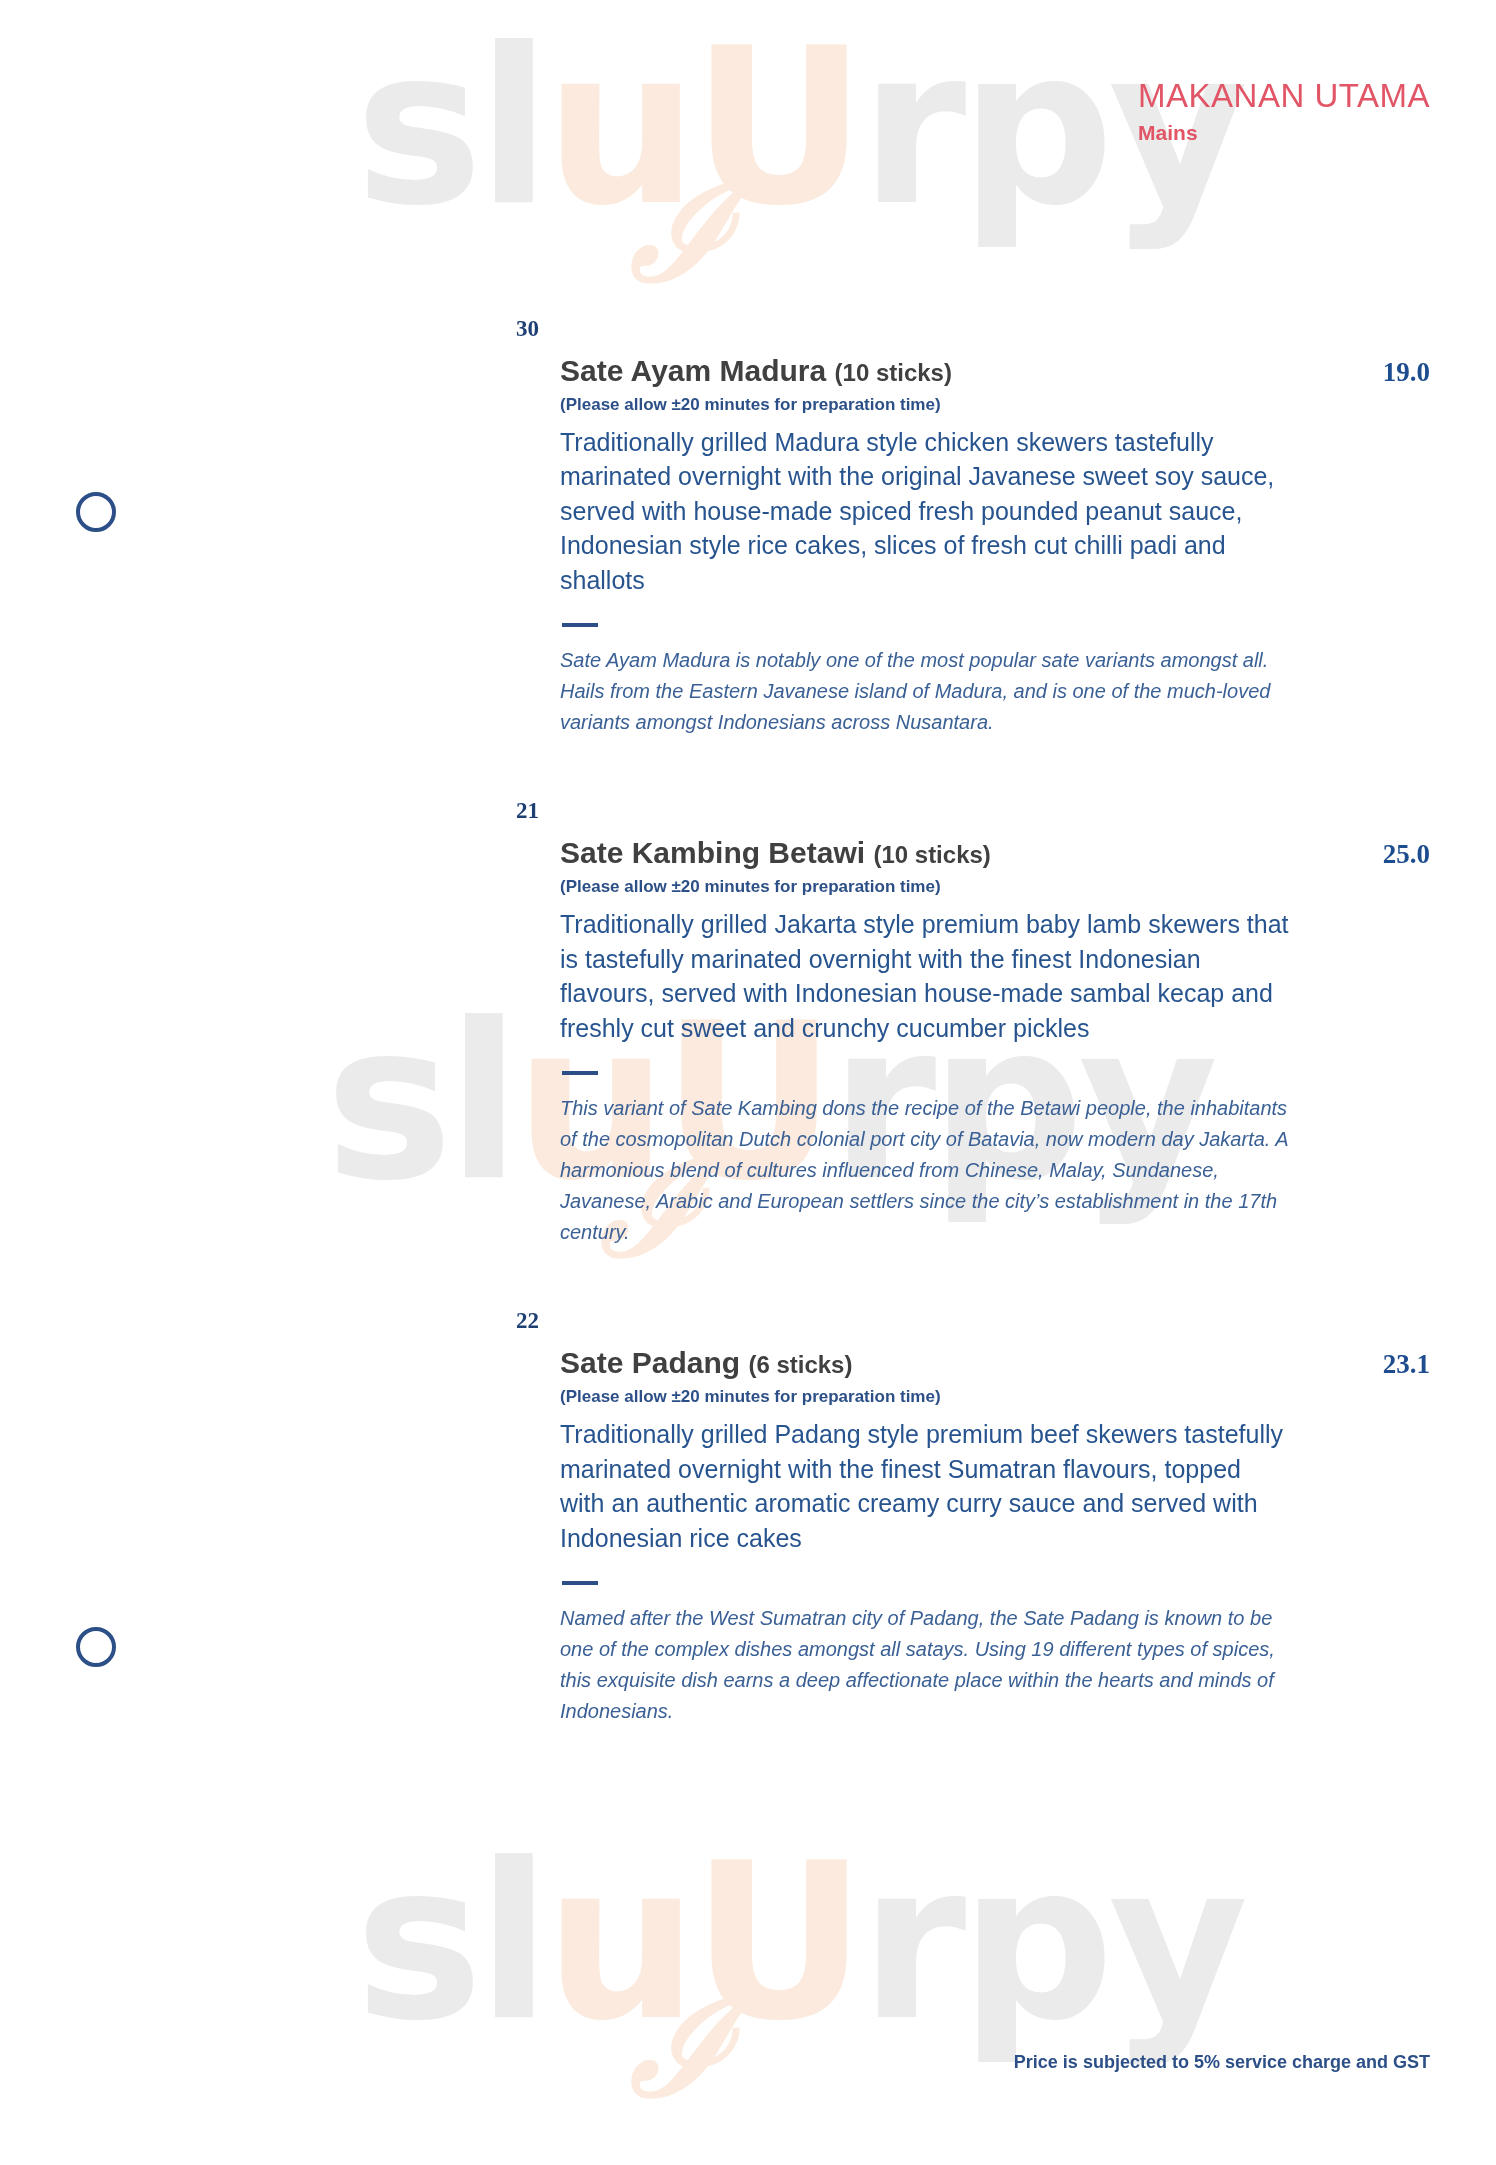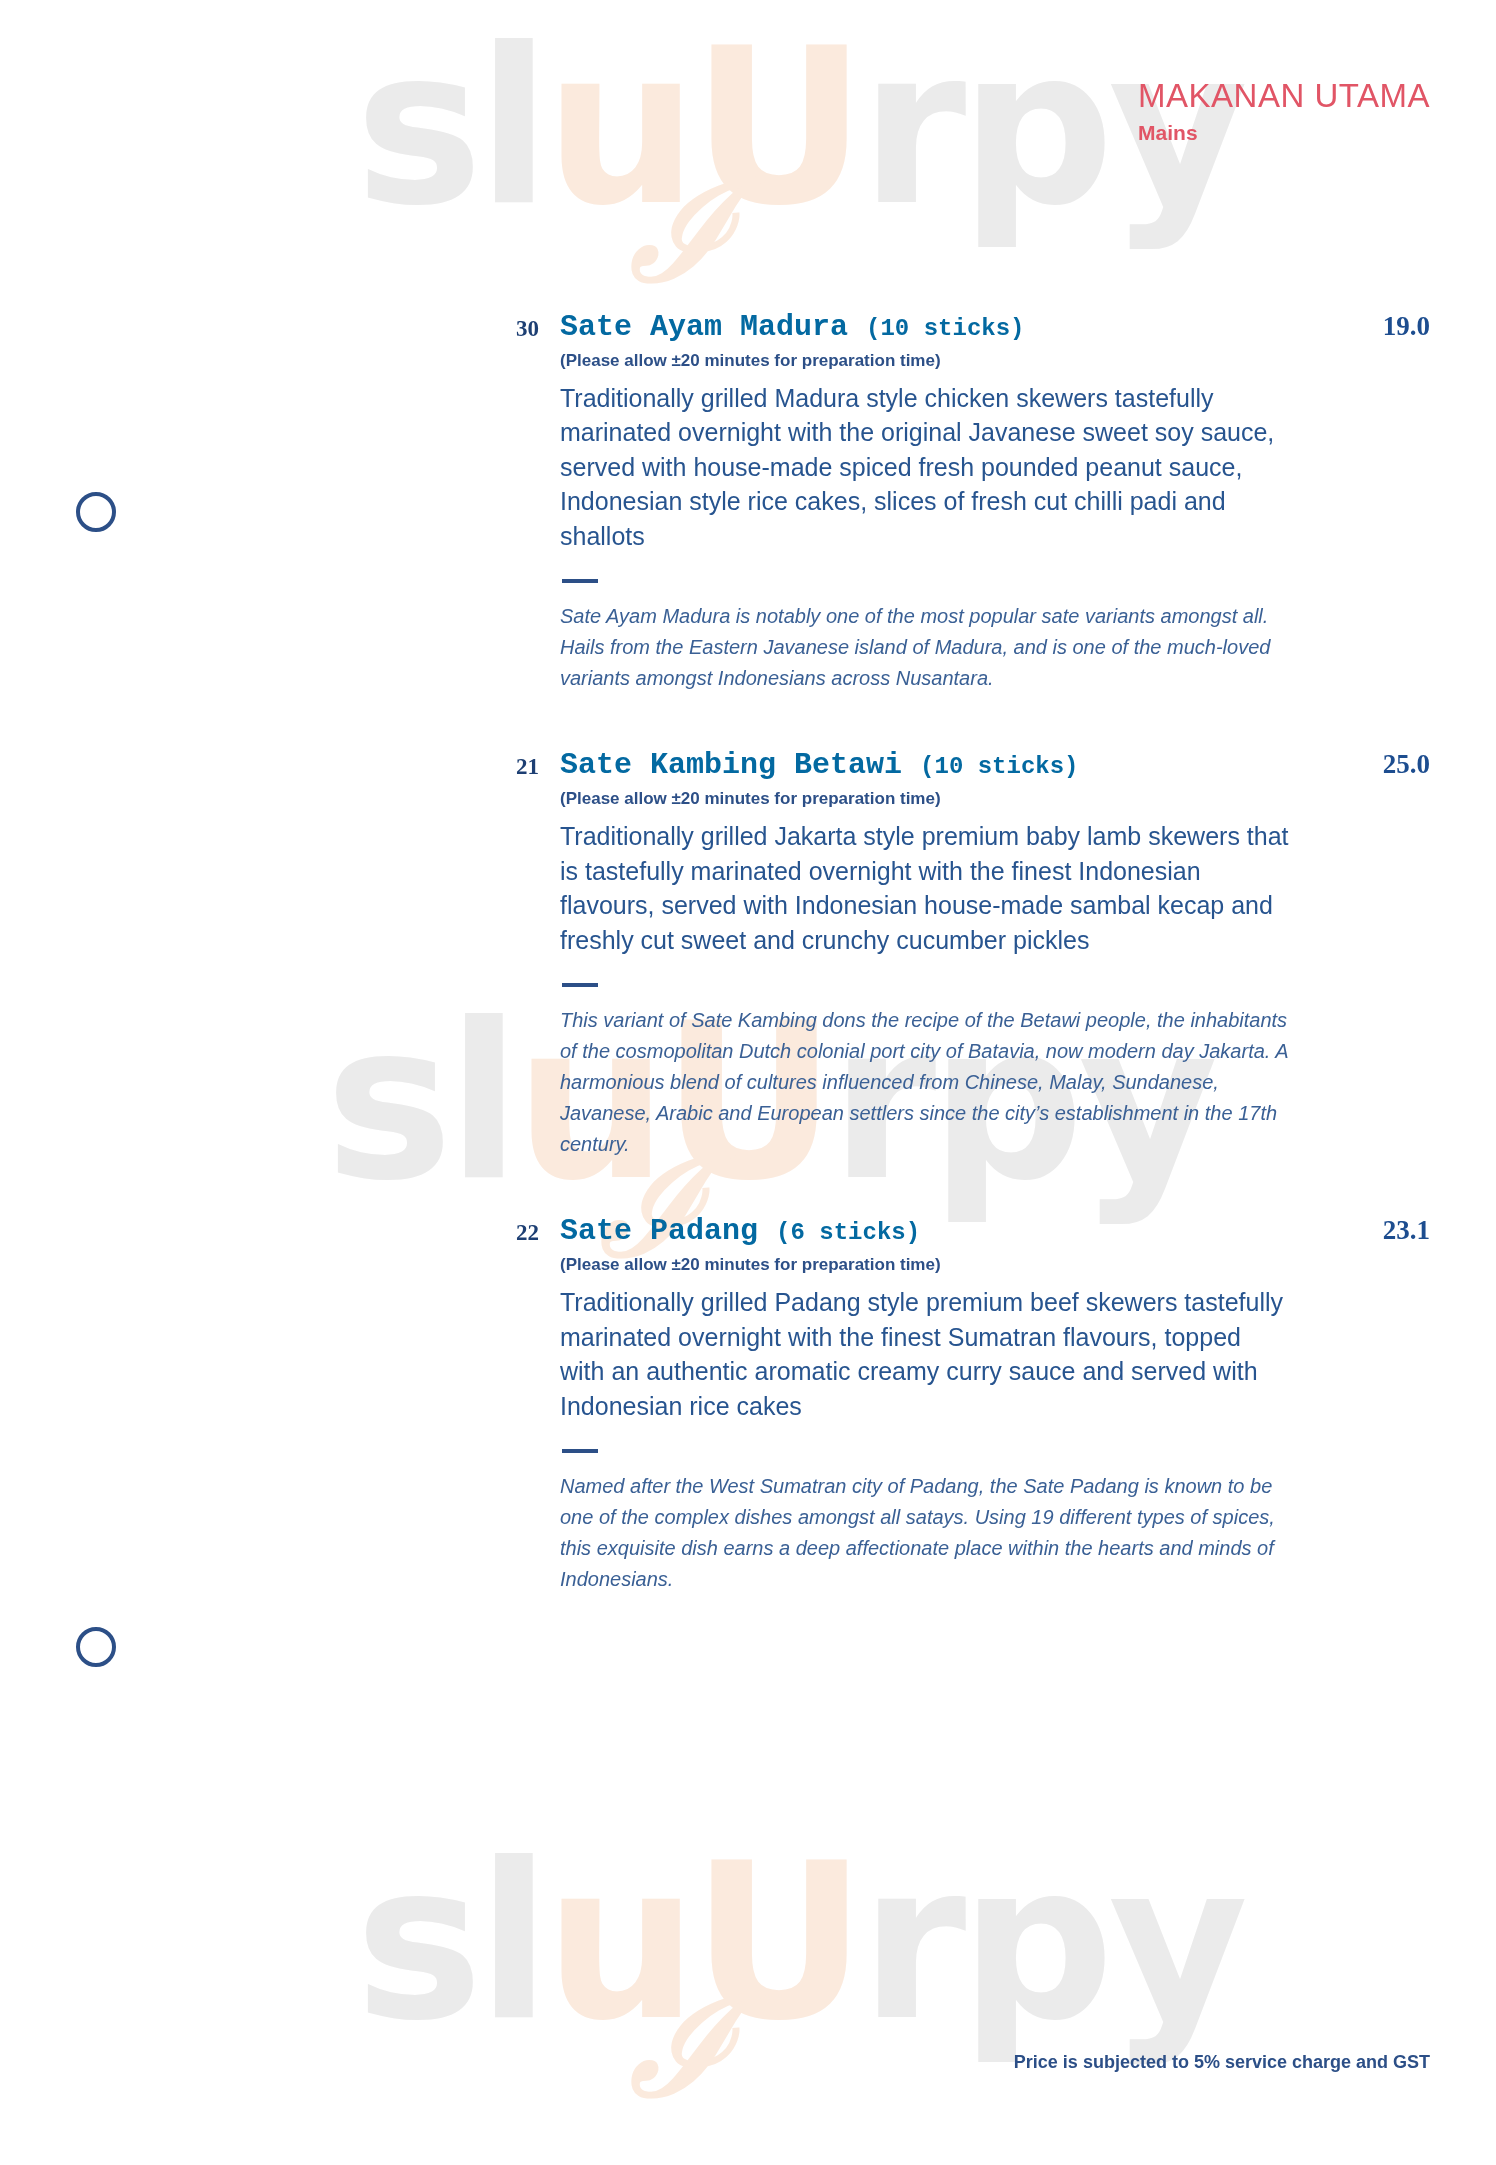--- a/index.html
+++ b/index.html
@@ -115,25 +115,26 @@
     font-size: 23px;
     font-weight: 700;
     font-family: "Liberation Serif", serif;
   }
   .item-head {
     display: flex;
     align-items: baseline;
     justify-content: space-between;
   }
   .item-title {
-    color: #0369a1;
+    color: #404040;
     font-size: 30px;
     font-weight: 700;
     line-height: 1.15;
-    font-family: Liberation Mono, monospace;
+    font-family: Liberation Sans, sans-serif;
+    margin-top: 44px;
   }
   .item-title .qty {
     font-size: 24px;
     font-weight: 700;
   }
   .item-price {
     color: #1d4d8f;
     font-size: 27px;
     font-weight: 700;
     white-space: nowrap;

